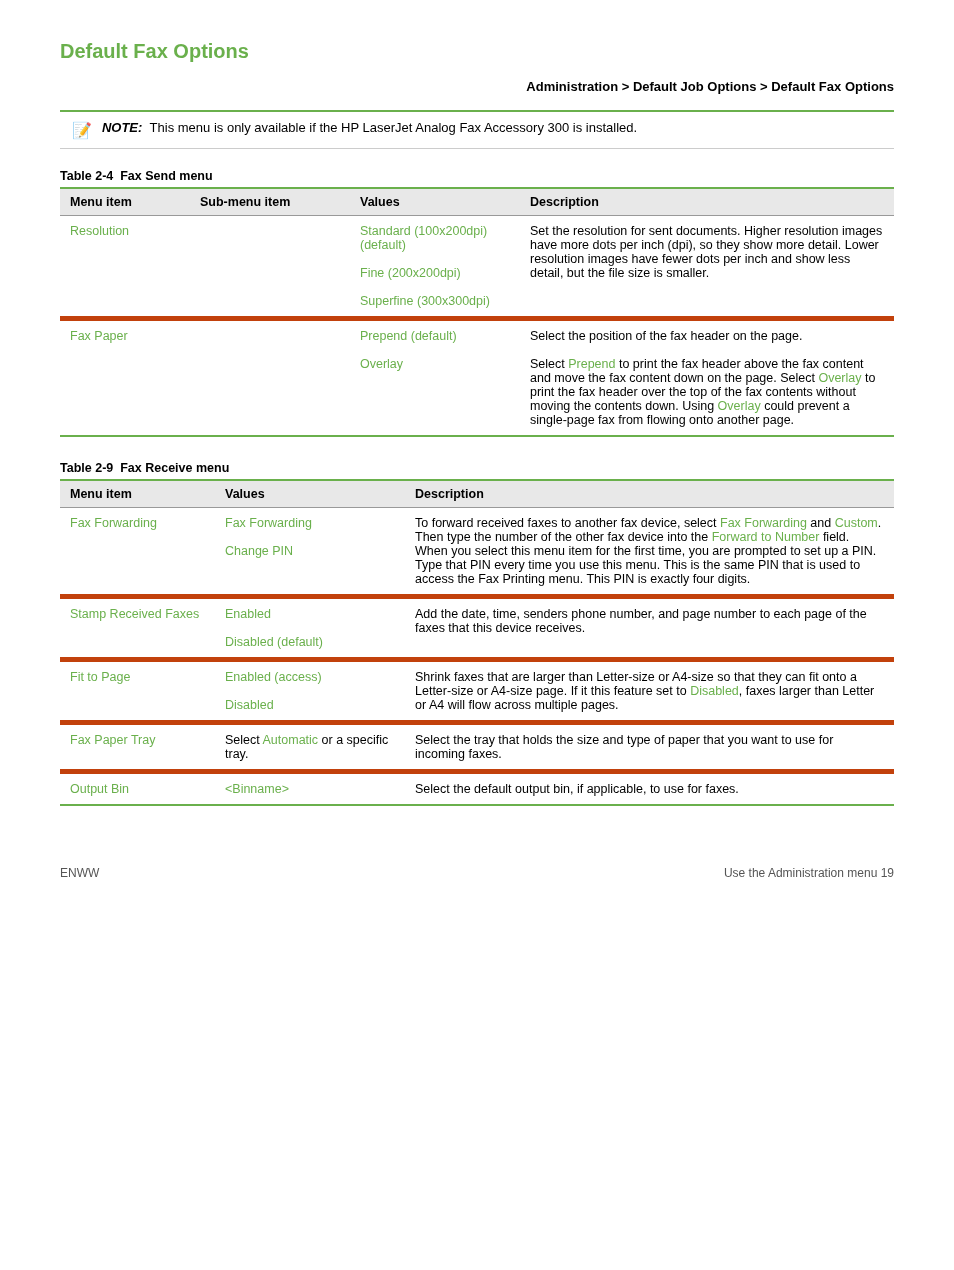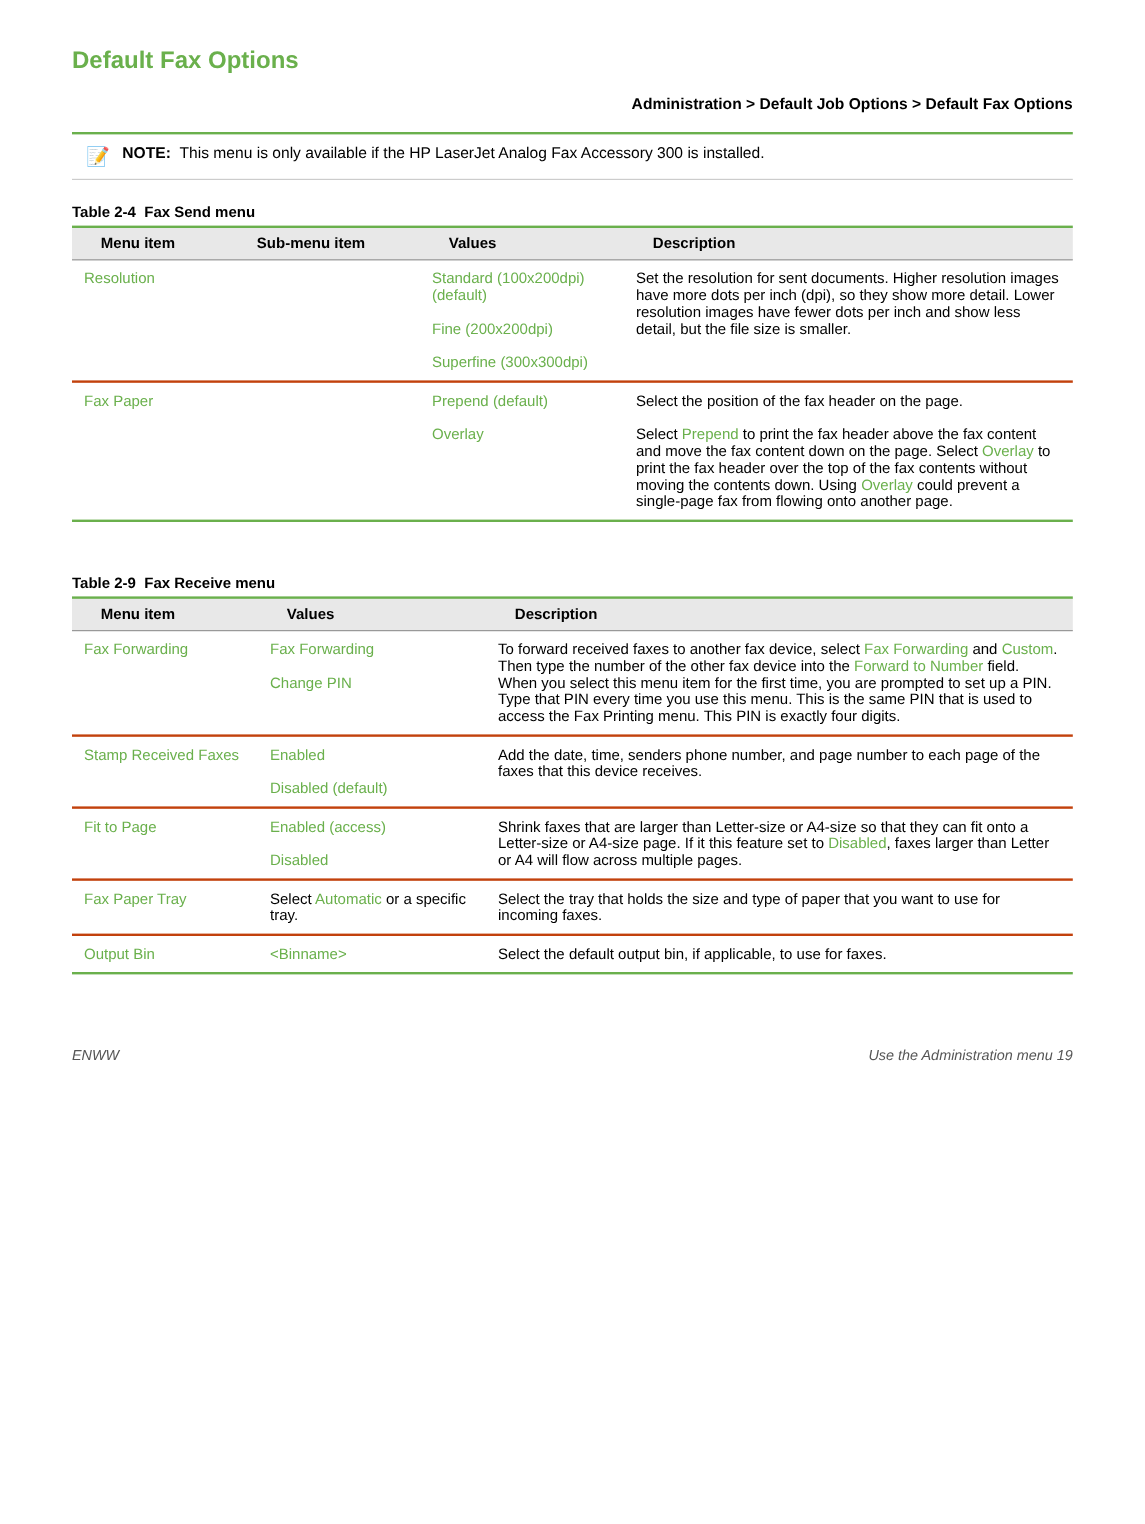--- a/index.html
+++ b/index.html
@@ -38,24 +38,25 @@
 
     .note-icon {
       font-size: 16px;
       color: #555;
       flex-shrink: 0;
       margin-top: 1px;
     }
 
     .note-text strong {
       font-weight: bold;
+      font-style: italic;
     }
 
     .table-section {
-      margin-bottom: 44px;
+      margin-bottom: 24px;
     }
 
     .table-caption {
       font-size: 12.5px;
       font-weight: bold;
       margin-bottom: 4px;
     }
 
     .table-caption span.table-num {
       font-weight: bold;
@@ -66,29 +67,29 @@
       border-collapse: collapse;
     }
 
     .header-row {
       background-color: #e8e8e8;
       border-top: 2px solid #6ab04c;
       border-bottom: 1px solid #999;
     }
 
     .header-row th {
-      padding: 6px 24px;
+      padding: 6px 10px;
       font-size: 12.5px;
       font-weight: bold;
       text-align: left;
       color: #000;
     }
 
     tbody tr {
-      border-bottom: 2px solid #c2410c;
+      border-bottom: 5px solid #c2410c;
       vertical-align: top;
     }
 
     tbody tr:last-child {
       border-bottom: 2px solid #6ab04c;
     }
 
     td {
       padding: 8px 10px;
       font-size: 12.5px;
@@ -108,21 +109,20 @@
     .col-menu2 { width: 155px; }
     .col-values2 { width: 190px; }
     .col-desc2 { }
 
     .footer {
       display: flex;
       justify-content: space-between;
       margin-top: 60px;
       font-size: 12px;
       color: #555;
-      font-style: italic;
     }
 
     .footer-left {}
     .footer-right {}
   </style>
 </head>
 <body>
 
 <div class="page-title">Default Fax Options</div>
 

